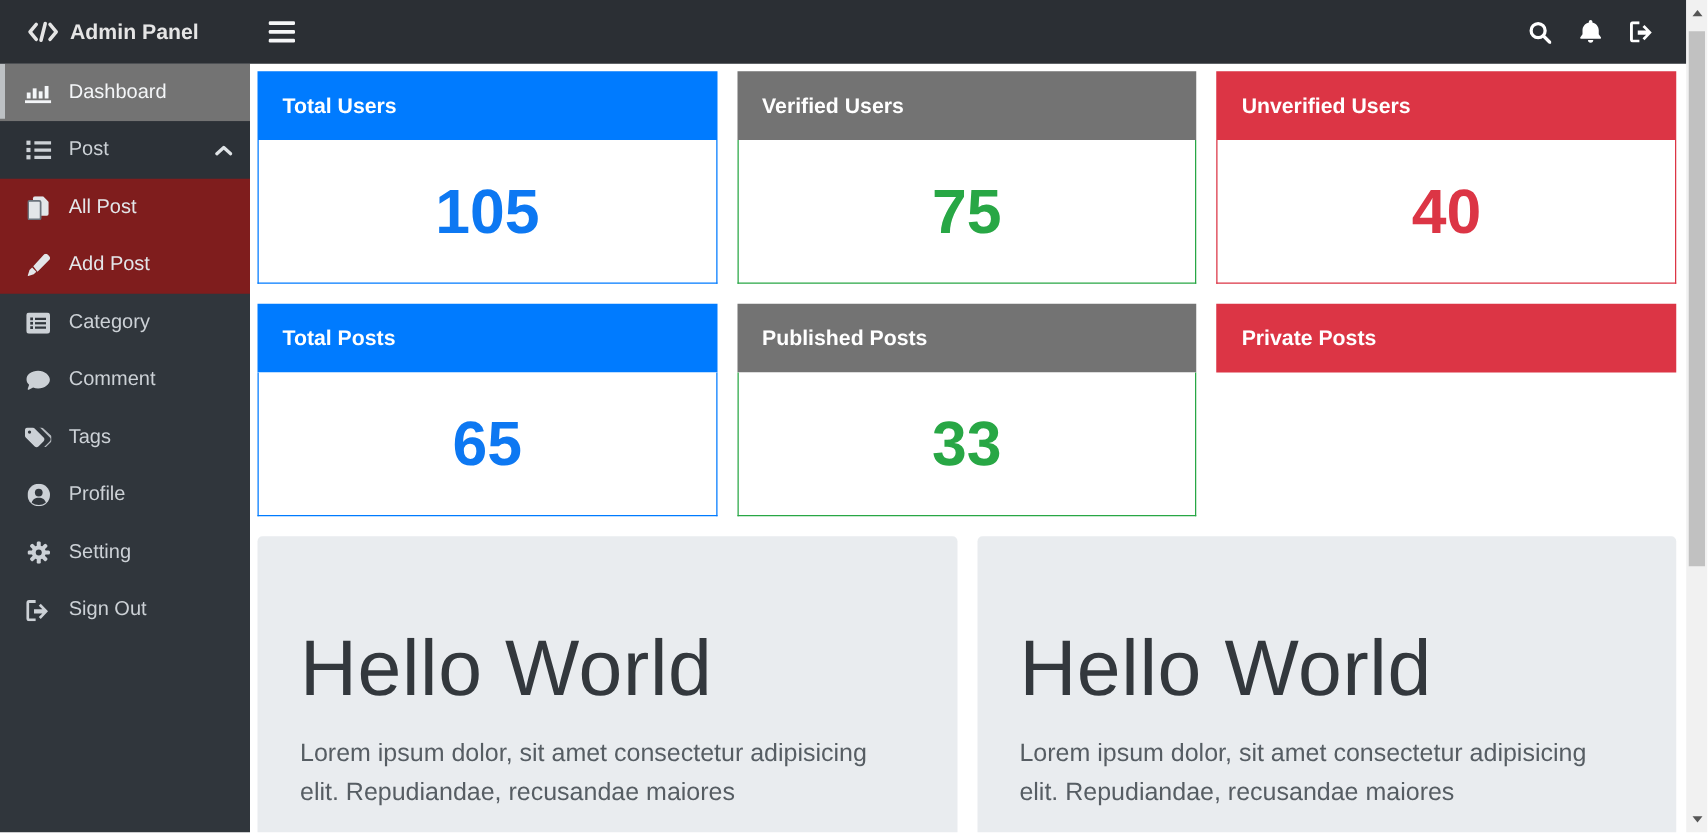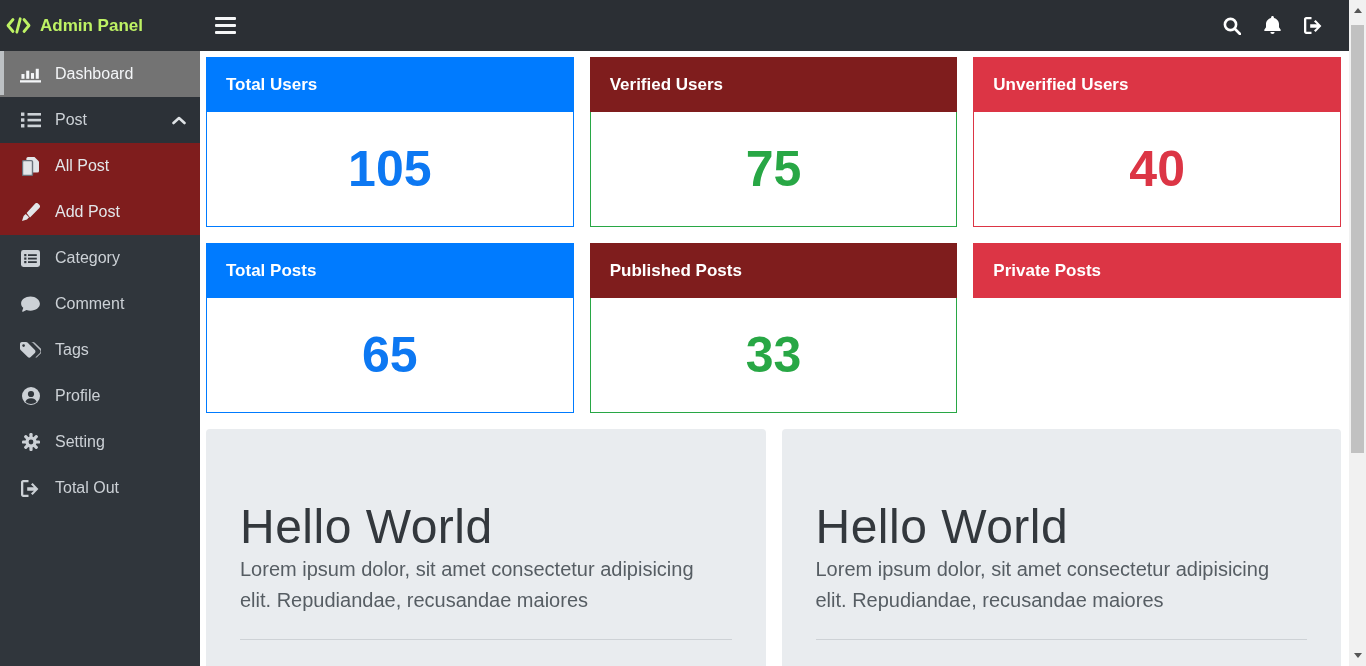--- a/index.html
+++ b/index.html
@@ -8,22 +8,22 @@
     font-family:"Liberation Sans", sans-serif;
     background:#ffffff; position:relative;
   }
 
   
   .navbar {
     position:absolute; top:0; left:0; width:1349px; height:51px;
     background:#2b2f34; display:flex; align-items:center; z-index:5;
   }
   .brand {
-    width:200px; padding-left:6px; display:flex; align-items:center; gap:9px;
-    color:#bef264; font-weight:bold; font-size:17px; cursor:pointer;
+    width:200px; padding-left:22px; display:flex; align-items:center; gap:9px;
+    color:#e5e5e5; font-weight:bold; font-size:17px; cursor:pointer;
   }
   .brand svg { display:block; }
   .hamburger { margin-left:15px; cursor:pointer; display:flex; flex-direction:column; gap:4px; }
   .hamburger span { width:21px; height:3px; background:#f5f6f7; border-radius:1px; }
   .nav-right { margin-left:auto; display:flex; align-items:center; gap:23px; padding-right:26px; }
   .nav-icon { color:#ffffff; cursor:pointer; display:flex; align-items:center; }
 
   
   .sidebar {
     position:absolute; top:51px; left:0; width:200px; height:615px;
@@ -57,36 +57,36 @@
     color:#ffffff; font-size:17px; font-weight:bold;
   }
   .stat-body {
     height:115px; display:flex; align-items:center; justify-content:center;
     background:#ffffff; border:1px solid; border-top:none;
   }
   .stat-value { font-size:50px; font-weight:bold; line-height:1; }
   .c-primary .stat-header { background:#007bff; }
   .c-primary .stat-body   { border-color:#007bff; }
   .c-primary .stat-value  { color:#0d78f2; }
-  .c-success .stat-header { background:#7f1d1d; }
+  .c-success .stat-header { background:#737373; }
   .c-success .stat-body   { border-color:#28a745; }
   .c-success .stat-value  { color:#28a745; }
   .c-danger .stat-header  { background:#dc3545; }
   .c-danger .stat-body    { border-color:#dc3545; }
   .c-danger .stat-value   { color:#dc3545; }
 
   .jumbo-grid { display:grid; grid-template-columns:1fr 1fr; gap:16px; }
   .jumbotron {
     background:#e9ecef; height:400px; padding:72px 34px 0 34px; border-radius:4px;
   }
   .jumbo-title {
-    font-size:48px; font-weight:300; color:#33383d; letter-spacing:.5px; line-height:1.1;
+    font-size:63px; font-weight:300; color:#33383d; letter-spacing:.5px; line-height:1.1;
   }
   .jumbo-lead {
-    font-size:20px; font-weight:300; color:#565d63;
+    margin-top:18px; font-size:20px; font-weight:300; color:#565d63;
     line-height:31px; max-width:480px;
   }
   .jumbotron hr {
     margin-top:23px; border:none; border-top:1px solid #ced2d6;
   }
 
   
   .scrollbar {
     position:absolute; top:0; right:0; width:17px; height:666px;
     background:#f1f1f1; z-index:10;
@@ -257,21 +257,21 @@
     <span>Setting</span>
   </div>
 
   <div class="side-item">
     <span class="icn">
       <svg width="19" height="17" viewBox="0 0 19 17" fill="currentColor">
         <path d="M7.5 0 H2.2 C1 0 0 1 0 2.2 v12.6 C0 16 1 17 2.2 17 h5.3 v-2.3 H2.3 V2.3 h5.2z"></path>
         <path d="M11.6 2.9 10 4.5 l2.9 2.8 H6.2 v3.4 h6.7 L10 13.5 l1.6 1.6 5.8-6.1z"></path>
       </svg>
     </span>
-    <span>Total Out</span>
+    <span>Sign Out</span>
   </div>
 </div>
 
 <div class="main">
 
   <div class="stats-grid">
     <div class="stat-card c-primary">
       <div class="stat-header">Total Users</div>
       <div class="stat-body">
         <span class="stat-value">105</span>

